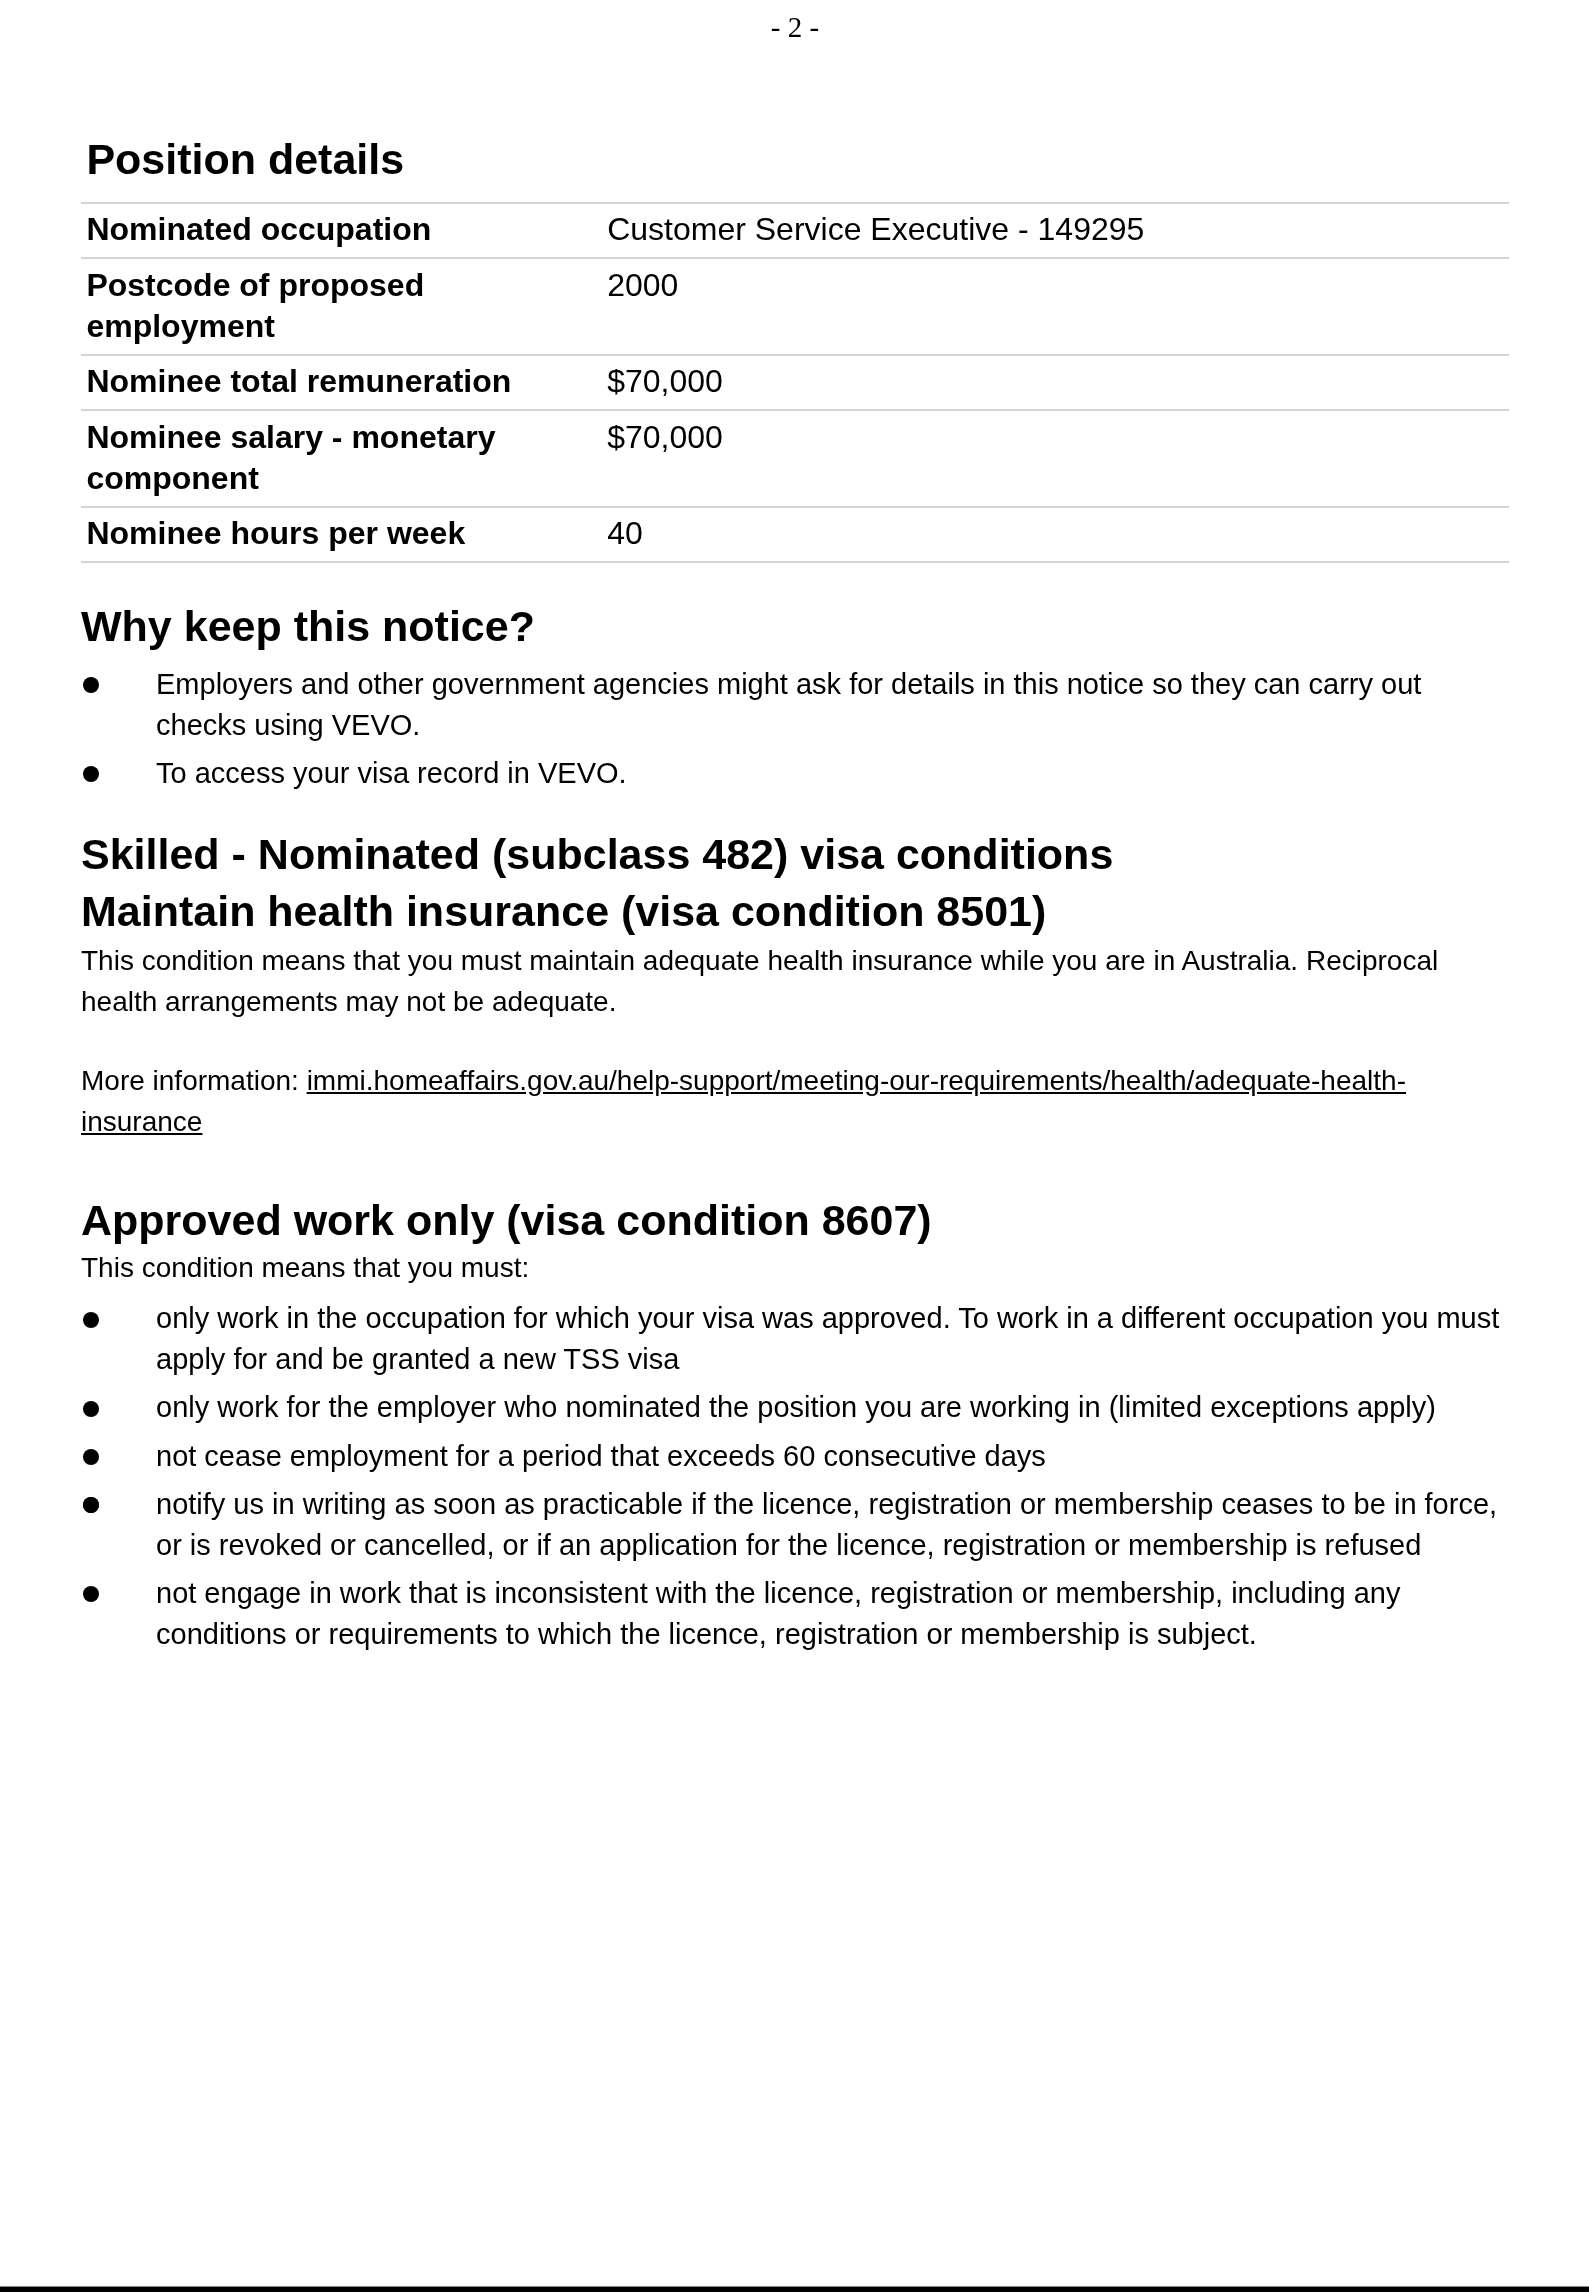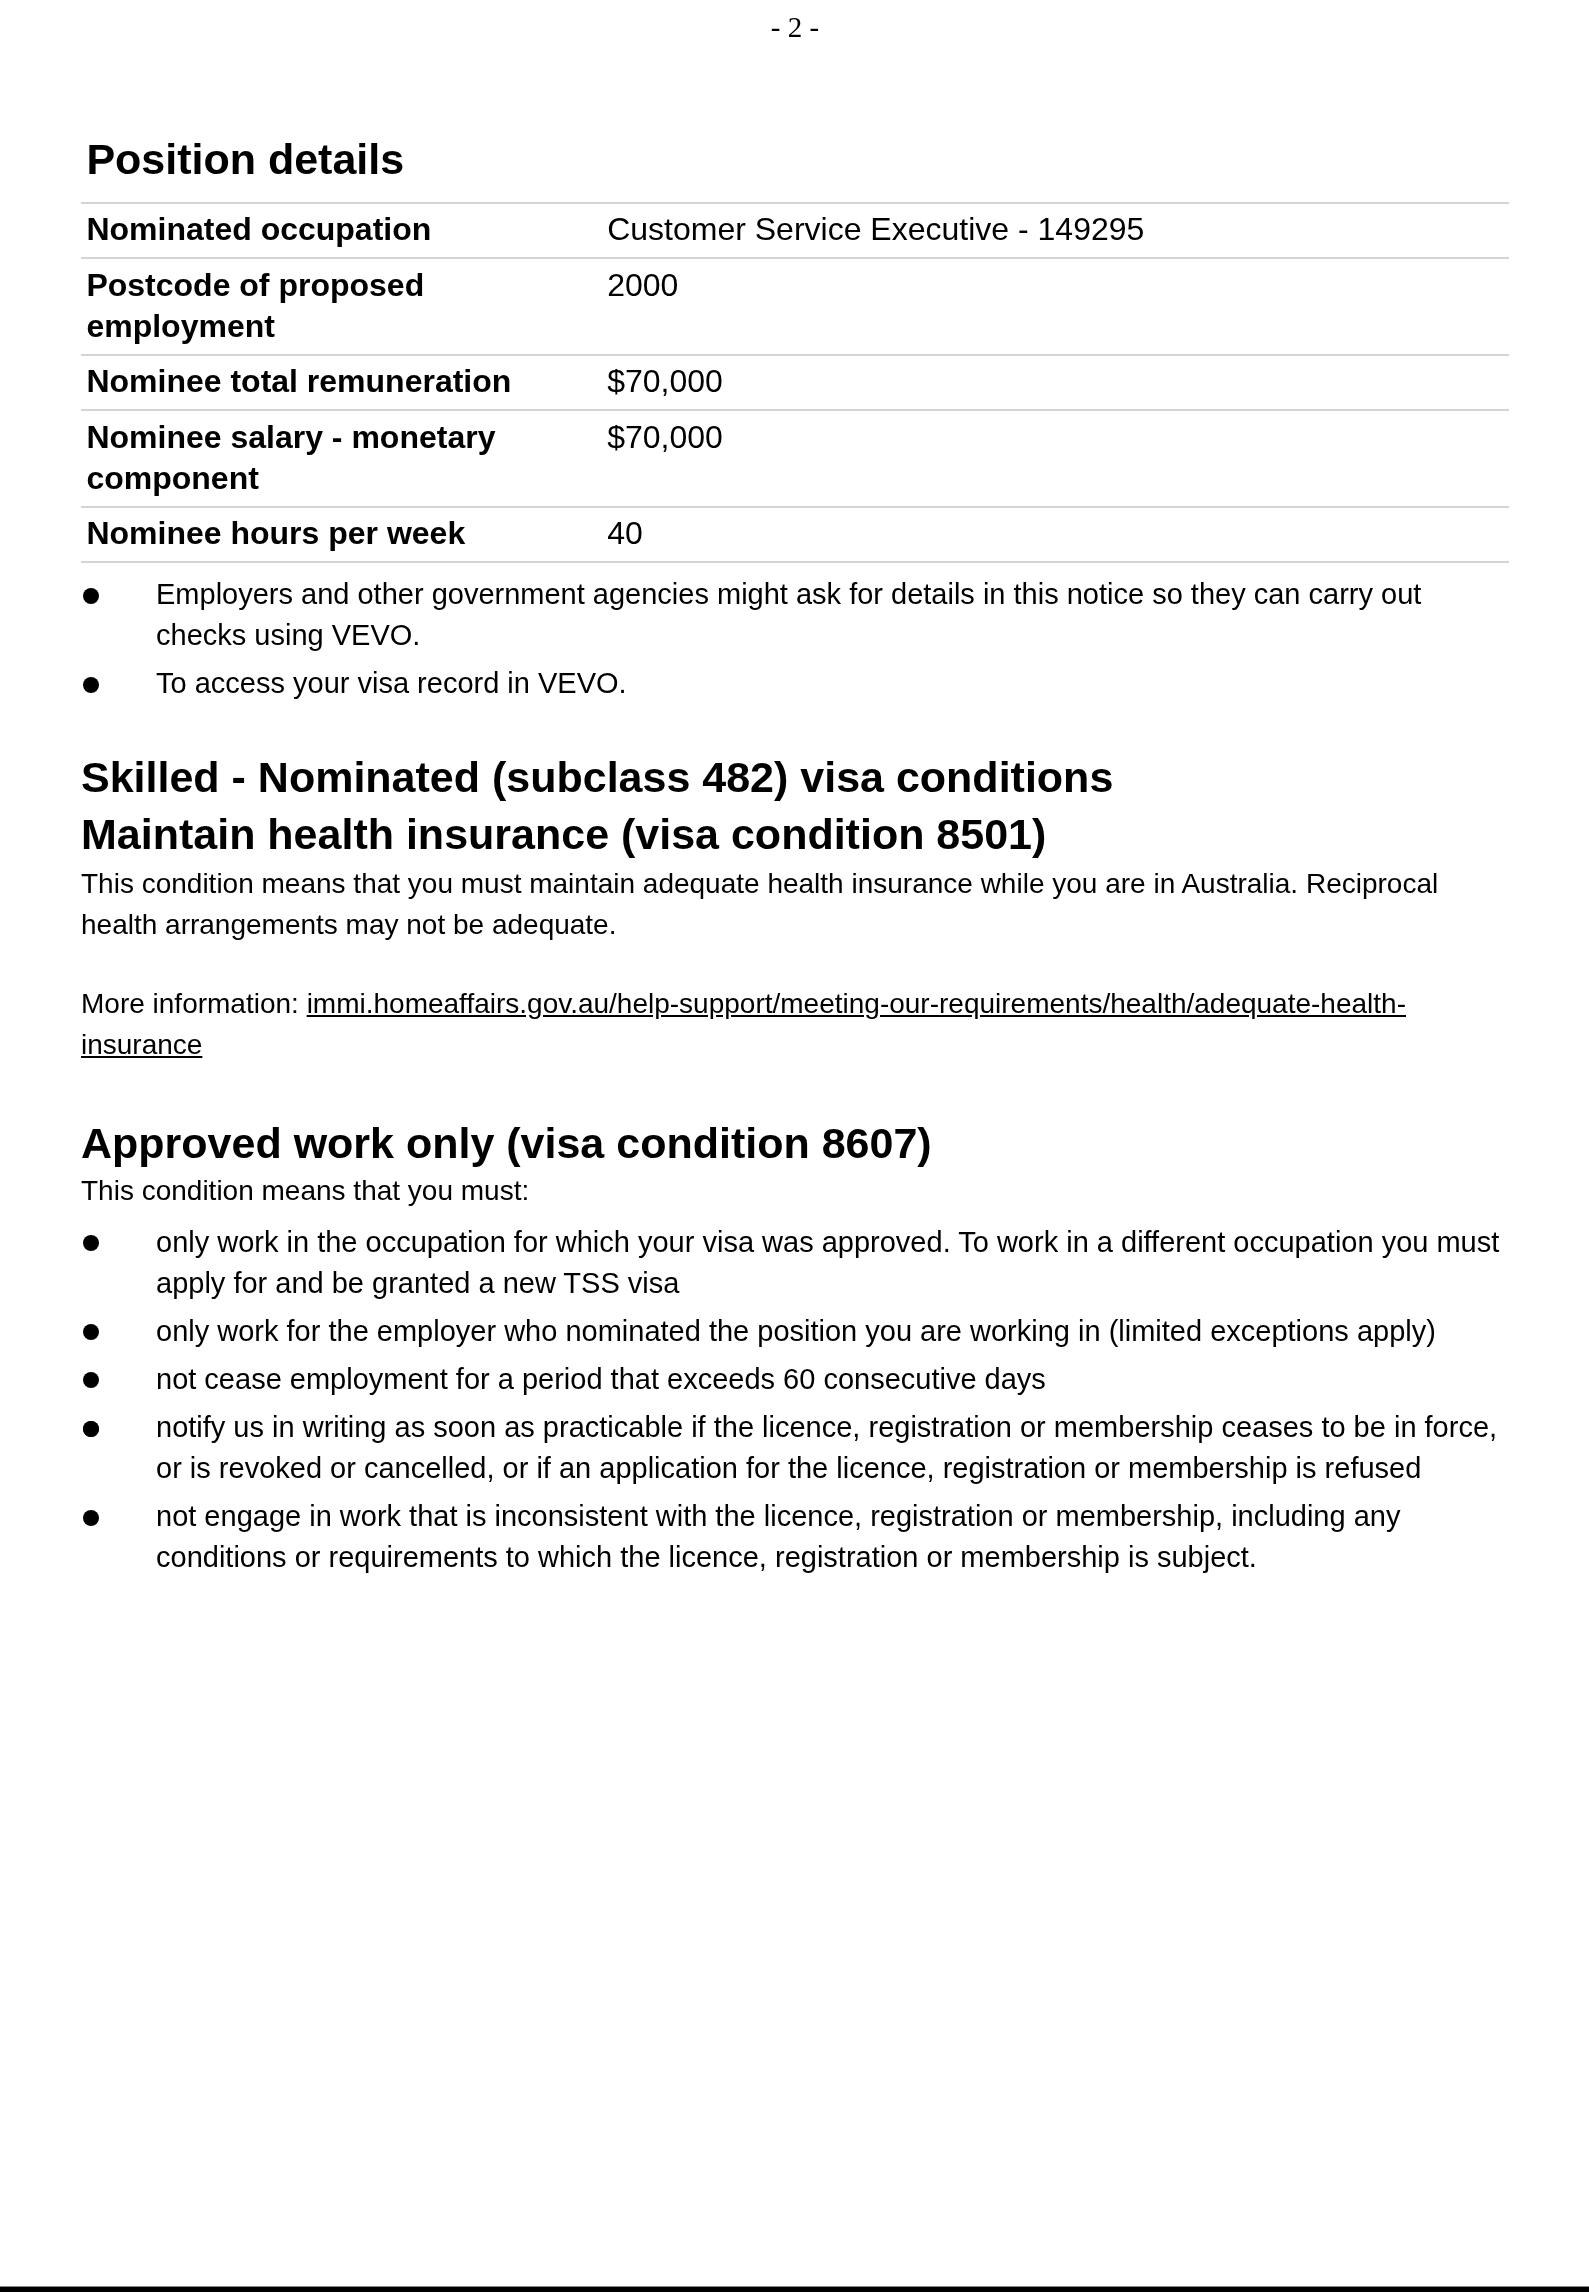--- a/index.html
+++ b/index.html
@@ -9,21 +9,21 @@
     h2 { font-size: 43px; font-weight: bold; margin: 0; line-height: 1.2; }
     .pd-title { margin-left: 5.4px; margin-bottom: 16px; }
     table.pd { width: 1428px; border-collapse: collapse; font-size: 32px; }
     table.pd td { vertical-align: top; padding: 5.4px 5.4px 7.2px 5.4px; line-height: 41px; border-top: 2.7px solid #d4d4d4; }
     table.pd tr:last-child td { border-bottom: 2.7px solid #d4d4d4; }
     table.pd td.lbl { width: 510px; font-weight: bold; }
     .why { margin-top: 38px; }
     ul.bl { list-style: none; margin: 10.7px 0 0 0; padding: 0; font-size: 29px; }
     ul.bl li { position: relative; padding-left: 75px; line-height: 41px; margin-bottom: 7.2px; }
     ul.bl li .dot { position: absolute; left: 1.8px; top: 13.4px; width: 16px; height: 16px; border-radius: 50%; background: #000; }
-    .cond-h { margin-top: 45px; line-height: 57px; }
+    .cond-h { margin-top: 32px; line-height: 57px; }
     p { font-size: 28px; line-height: 41px; margin: 0; }
     a.link { color: #000; text-decoration: underline; }
     .more { margin-top: 38px; }
     .apw { margin-top: 53px; }
     .bottom-rule { position: absolute; left: 0; top: 2286px; width: 1590px; height: 6.3px; background: #000; border-top: 0.9px solid #888; }
   </style>
 </head>
 <body>
 
 <div class="page-num">- 2 -</div>
@@ -48,20 +48,21 @@
       <td class="lbl">Nominee salary - monetary component</td>
       <td>$70,000</td>
     </tr>
     <tr>
       <td class="lbl">Nominee hours per week</td>
       <td>40</td>
     </tr>
   </tbody>
     </table>
 
+  <h2 class="why">Why keep this notice?</h2>
   <ul class="bl">
     <li><span class="dot"></span><span>Employers and other government agencies might ask for details in this notice so they can carry out checks using VEVO.</span></li>
     <li><span class="dot"></span><span>To access your visa record in VEVO.</span></li>
   </ul>
 
   <h2 class="cond-h">
     <span>Skilled - Nominated (subclass 482) visa conditions</span><br>
     <span>Maintain health insurance (visa condition 8501)</span>
   </h2>
   <p>This condition means that you must maintain adequate health insurance while you are in Australia. Reciprocal health arrangements may not be adequate.</p>

